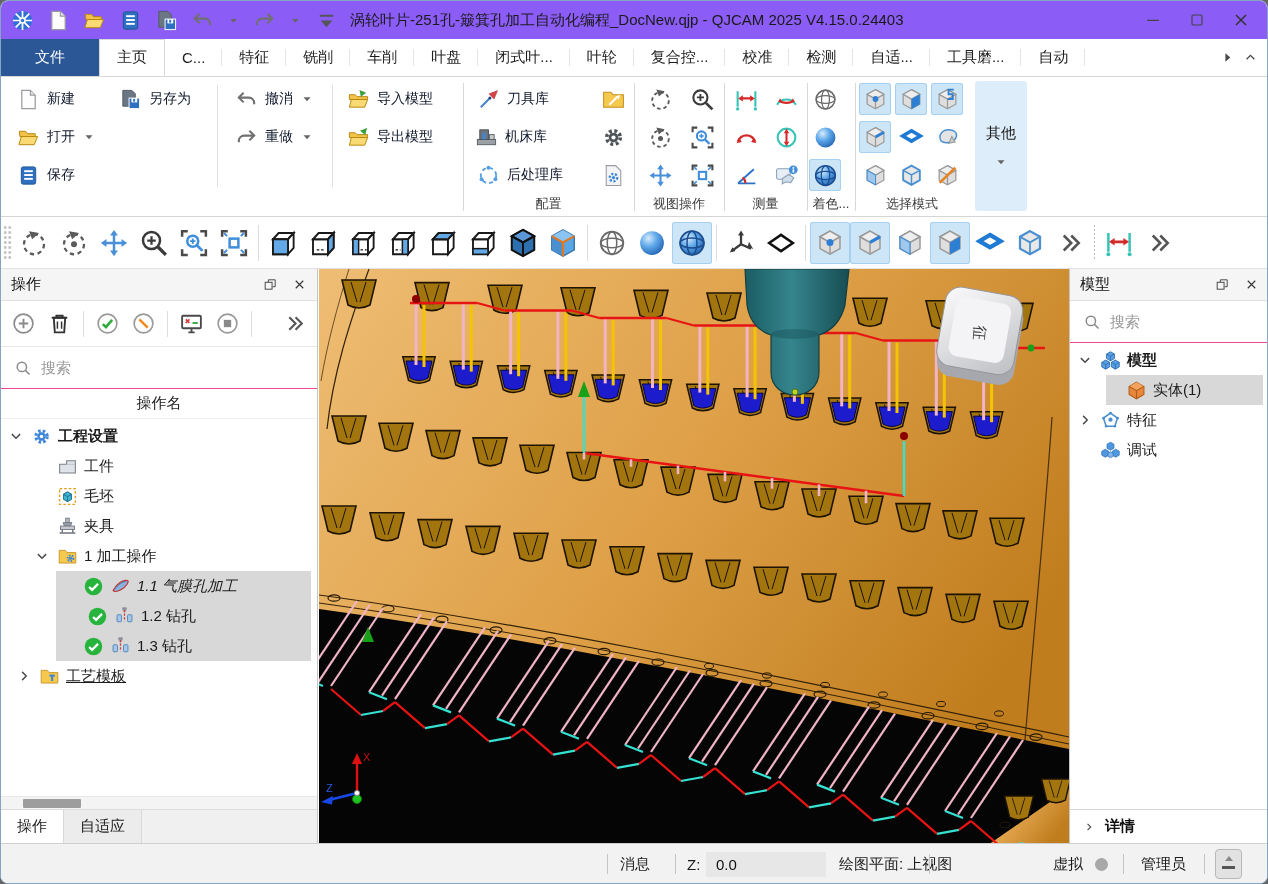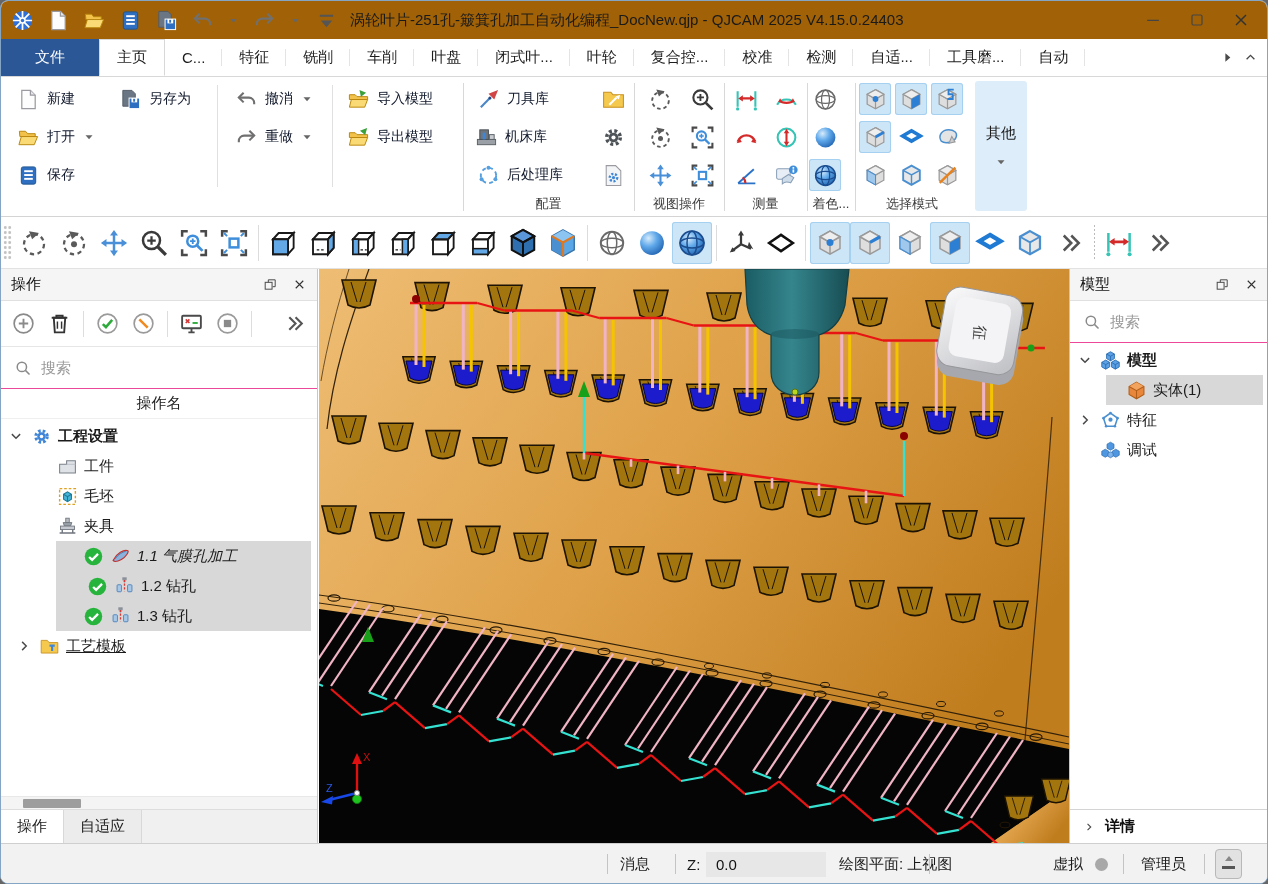--- a/index.html
+++ b/index.html
@@ -1,21 +1,21 @@
 <!DOCTYPE html>
 <html><head>
 <meta charset="utf-8">
 <style>
 *{margin:0;padding:0;box-sizing:border-box}
 body{background:#666;font-family:"Liberation Sans","DejaVu Sans",sans-serif}
 .app{position:relative;width:1268px;height:884px;background:#fff;border:1px solid #84a6c4;border-radius:8px;overflow:hidden}
 .ic{display:inline-flex;width:22px;height:22px;flex:none}
 .ic svg{width:100%;height:100%}
 
-.titlebar{position:absolute;top:0;left:0;right:0;height:38px;display:flex;align-items:center;background:#a16207}
+.titlebar{position:absolute;top:0;left:0;right:0;height:38px;display:flex;align-items:center;background:#8b5cf6}
 .qa{display:flex;align-items:center;gap:13px;padding-left:10px}
 .qa .ic{width:23px;height:23px}
 .qa .ic.small{width:13px;height:13px}
 .title{margin-left:12px;font-size:15px;color:#1a1a1a;white-space:nowrap}
 .winctl{position:absolute;right:4px;top:0;height:38px;display:flex}
 .winbtn{width:44px;height:38px;display:flex;align-items:center;justify-content:center}
 .winbtn .ic{width:20px;height:20px}
 
 .tabsrow{position:absolute;top:38px;left:0;right:0;height:38px;display:flex;align-items:stretch;border-bottom:1px solid #d8d8d8;background:#fff}
 .filetab{width:98px;background:#2b5797;color:#fff;display:flex;align-items:center;justify-content:center;font-size:15px}
@@ -1015,20 +1015,35 @@
             <span class="texp"></span>
             <span class="tic">
               <svg viewBox="0 0 24 24" xmlns="http://www.w3.org/2000/svg">
                 <rect x="10" y="2.5" width="4" height="5" fill="#b8bcc2" stroke="#70767e"></rect>
                 <path d="M7 7.5h10l-1.5 4h-7z" fill="#9aa0a8" stroke="#70767e"></path>
                 <rect x="4" y="11.5" width="16" height="4" fill="#c6cad0" stroke="#70767e"></rect>
                 <path d="M6 15.5v4M18 15.5v4M3 19.5h18" stroke="#70767e" stroke-width="1.6"></path>
               </svg>
             </span>
             <span class="tlabel">夹具</span>
+          </div>
+          <div class="trow" style="padding-left: 32px;">
+            <span class="texp">
+              <svg viewBox="0 0 24 24" xmlns="http://www.w3.org/2000/svg">
+                <path d="M6.5 9.5l5.5 5.5 5.5-5.5" fill="none" stroke="#4a4a4a" stroke-width="1.9"></path>
+              </svg>
+            </span>
+            <span class="tic">
+              <svg viewBox="0 0 24 24" xmlns="http://www.w3.org/2000/svg">
+                <path d="M2.5 5h7l2 2.5h10v12h-19z" fill="#f5c84e" stroke="#c89020"></path>
+                <circle cx="15.5" cy="14" r="3.2" fill="none" stroke="#3f86d8" stroke-width="2.4" stroke-dasharray="1.8 1.4"></circle>
+                <circle cx="15.5" cy="14" r="1.8" fill="#3f86d8"></circle>
+              </svg>
+            </span>
+            <span class="tlabel">1 加工操作</span>
           </div>
           <div class="trow selrow" style="--hx: 55px; padding-left: 58px; font-style: italic;">
             <span class="texp"></span>
             <span class="tic">
               <svg viewBox="0 0 24 24" xmlns="http://www.w3.org/2000/svg">
                 <circle cx="12" cy="12" r="10" fill="#27b43c"></circle>
                 <path d="M7 12.5l3.4 3.4L17.2 9" fill="none" stroke="#fff" stroke-width="2.6"></path>
               </svg>
             </span>
             <span class="tic">

